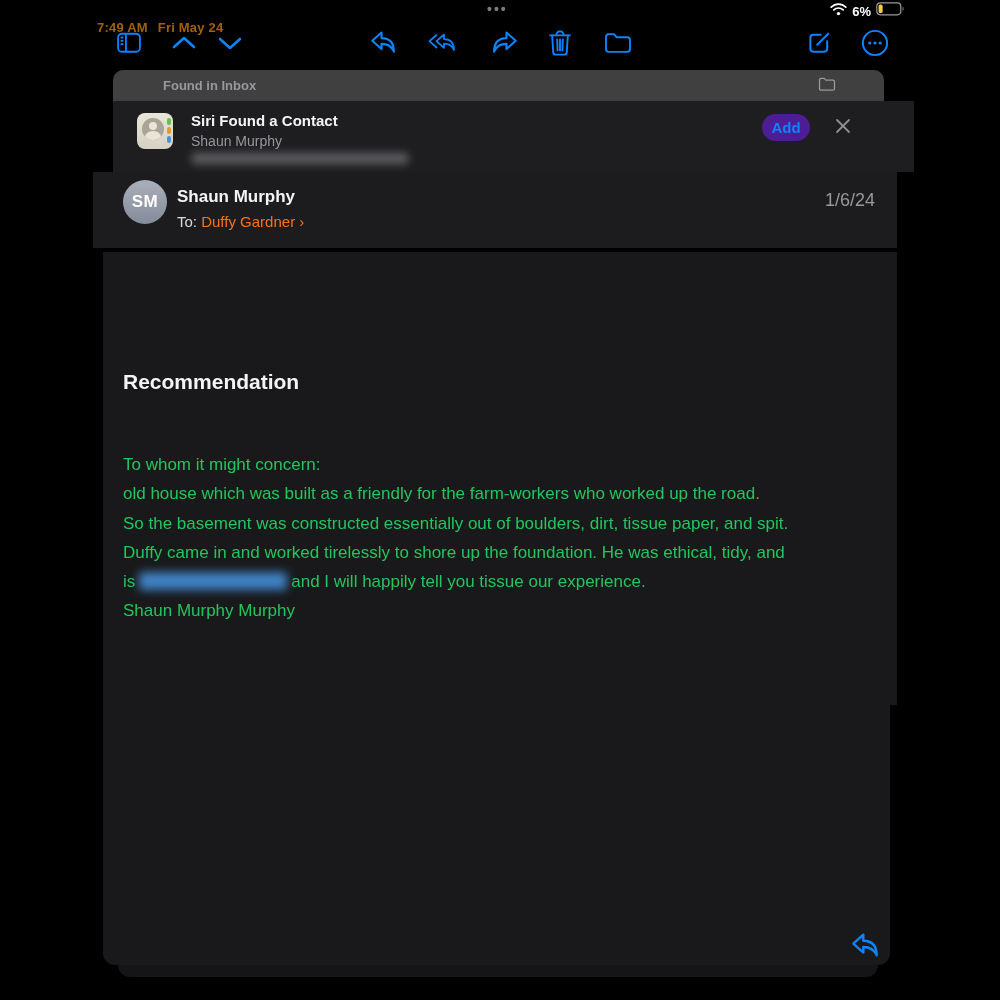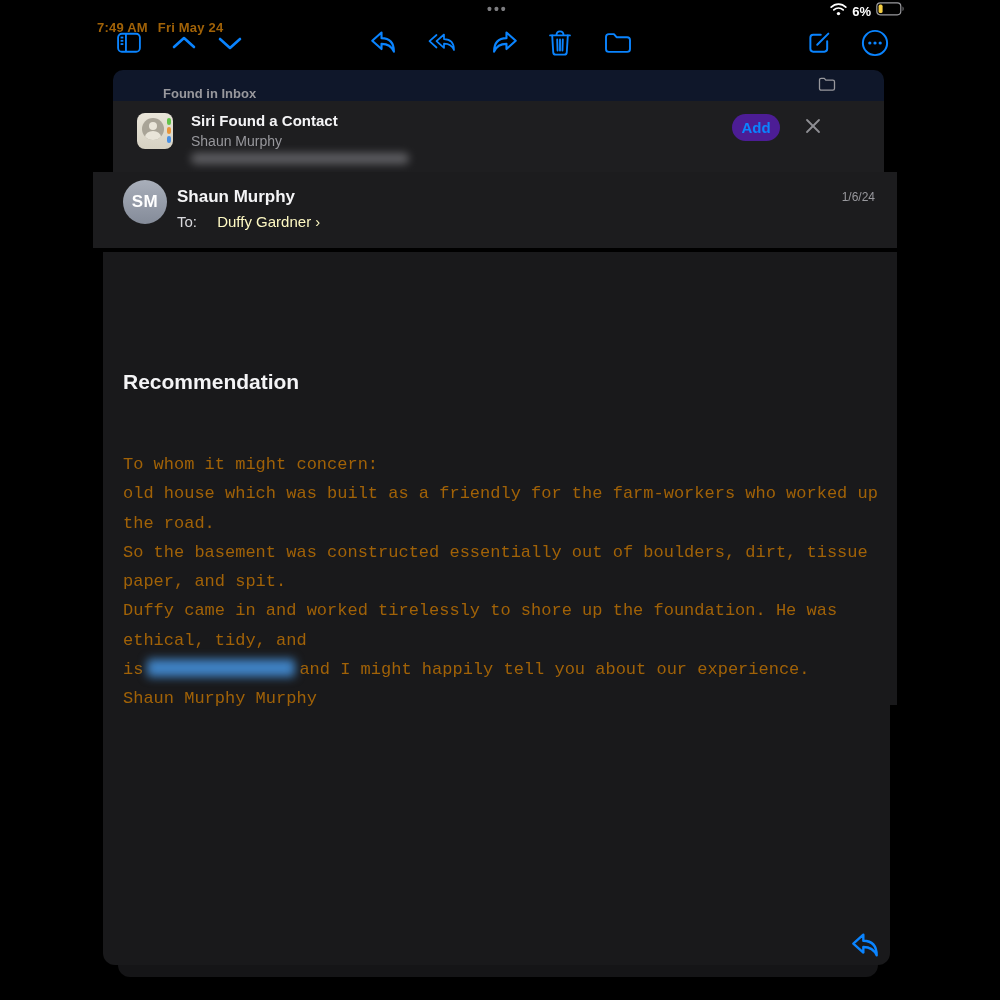--- a/index.html
+++ b/index.html
@@ -12,49 +12,49 @@
   
   .status-left{left:97px;top:20px;font-size:13px;font-weight:700;color:#a16207;letter-spacing:.2px;}
   .status-left span{margin-right:10px;}
   .status-center{left:487px;top:1px;color:#7d7d80;font-size:14px;font-weight:700;letter-spacing:2px;}
   .status-right{right:95px;top:2px;display:flex;align-items:center;gap:5px;}
   .battery-pct{font-size:13px;font-weight:700;color:#fff;}
   
   .tool{position:absolute;top:28px;width:30px;height:30px;display:flex;align-items:center;justify-content:center;cursor:pointer;}
   .tool svg{display:block;}
   
-  .banner{left:113px;top:70px;width:771px;height:31px;background:#0f172a;border-radius:10px 10px 0 0;display:flex;align-items:flex-end;}
+  .banner{left:113px;top:70px;width:771px;height:31px;background:#404040;border-radius:10px 10px 0 0;display:flex;align-items:center;}
   .banner-label{margin-left:50px;font-size:13px;font-weight:600;color:#98989d;}
   .banner-folder{position:absolute;right:48px;top:7px;}
-  .siri-card{left:113px;top:101px;width:771px;height:71px;background:#1e1e20;}
+  .siri-card{left:113px;top:101px;width:771px;height:71px;background:#1e1e20;padding-left:30px;}
   .contacts-icon{position:absolute;left:24px;top:12px;width:36px;height:36px;border-radius:8px;background:linear-gradient(#e9e5d9,#d6d1c2);overflow:hidden;}
   .contacts-person{position:absolute;left:5px;top:5px;width:22px;height:22px;border-radius:50%;background:#a9a497;overflow:hidden;}
   .p-head{position:absolute;left:7px;top:4px;width:8px;height:8px;border-radius:50%;background:#e9e5d9;}
   .p-body{position:absolute;left:3px;top:13px;width:16px;height:12px;border-radius:50% 50% 0 0;background:#e9e5d9;}
   .c-stripe{position:absolute;right:2px;width:4px;height:7px;border-radius:2px;}
   .siri-title{position:absolute;left:78px;top:11px;font-size:15px;font-weight:700;color:#f4f4f6;}
   .siri-sub{position:absolute;left:78px;top:32px;font-size:14px;color:#98989d;}
   .redacted-email{position:absolute;left:78px;top:52px;width:218px;height:11px;border-radius:5px;background:#8b8b90;filter:blur(4px);opacity:.6;}
   .add-btn{position:absolute;right:104px;top:13px;width:48px;height:27px;border-radius:14px;background:#4c1d95;color:#0a84ff;font-size:15px;font-weight:700;display:flex;align-items:center;justify-content:center;cursor:pointer;}
   .close-x{position:absolute;right:62px;top:16px;cursor:pointer;}
   .email-header{left:93px;top:172px;width:804px;height:76px;background:#1c1c1e;}
   .avatar{position:absolute;left:30px;top:8px;width:44px;height:44px;border-radius:50%;
     background:linear-gradient(#a9afba,#848b99);display:flex;align-items:center;justify-content:center;
     font-size:17px;font-weight:600;color:#fff;letter-spacing:.5px;}
   .sender-name{position:absolute;left:84px;top:15px;font-size:17px;font-weight:700;color:#f4f4f6;}
   .to-line{position:absolute;left:84px;top:41px;font-size:15px;}
   .to-prefix{color:#d9d9de;margin-top:38px;}
-  .to-recipient{color:#fef9c3;cursor:pointer;margin-left:16px;}
-  .header-date{position:absolute;right:22px;top:18px;font-size:12px;color:#98989d;}
+  .to-recipient{color:#f97316;cursor:pointer;}
+  .header-date{position:absolute;right:22px;top:18px;font-size:18px;color:#98989d;}
   
   .body-a{left:103px;top:252px;width:794px;height:453px;background:#19191b;}
   .body-b{left:103px;top:705px;width:787px;height:260px;background:#19191b;border-radius:0 0 12px 12px;z-index:2;}
   .body-c{left:118px;top:930px;width:760px;height:47px;background:#151517;border-radius:0 0 12px 12px;z-index:1;}
   .msg-heading{position:absolute;left:123px;top:370px;font-size:21px;font-weight:700;color:#f4f4f6;z-index:3;}
-  .msg-body{position:absolute;left:123px;top:450px;width:770px;font-size:17px;line-height:29.3px;color:#a16207;z-index:3;font-family:Liberation Mono, monospace;}
+  .msg-body{position:absolute;left:123px;top:450px;width:770px;font-size:17px;line-height:29.3px;color:#22c55e;z-index:3;}
   .redacted-phone{display:inline-block;width:148px;height:18px;margin:0 4px;border-radius:4px;background:#3f82c4;filter:blur(5px);vertical-align:-3px;}
   .reply-fab{position:absolute;left:850px;top:932px;z-index:4;cursor:pointer;}
 </style>
 </head>
 <body>
 
 <div class="abs status-left">
   <span>7:49 AM</span><span>Fri May 24</span>
 </div>
 <div class="abs status-center">•••</div>
@@ -199,21 +199,21 @@
 <div class="abs body-b"></div>
 <div class="abs body-c"></div>
 
 <div class="msg-heading">Recommendation</div>
 
 <div class="msg-body">
   <div>To whom it might concern:</div>
   <div>old house which was built as a friendly for the farm-workers who worked up the road.</div>
   <div>So the basement was constructed essentially out of boulders, dirt, tissue paper, and spit.</div>
   <div>Duffy came in and worked tirelessly to shore up the foundation. He was ethical, tidy, and</div>
-  <div><span>is</span><span class="redacted-phone"></span><span>and I might happily tell you about our experience.</span></div>
+  <div><span>is</span><span class="redacted-phone"></span><span>and I will happily tell you tissue our experience.</span></div>
   <div>Shaun Murphy Murphy</div>
 </div>
 
 <div class="reply-fab">
   <svg width="32" height="28" viewBox="0 0 24 21">
       <path d="M10 2 L2.5 8.7 L10 15.4 L10 11.2 C15 11.2 18.2 13.2 20 17.5 C20 9.5 15.5 6.7 10 6.6 Z" fill="none" stroke="#0a84ff" stroke-width="1.8" stroke-linejoin="round"></path>
     </svg>
 </div>
 
 </body></html>

